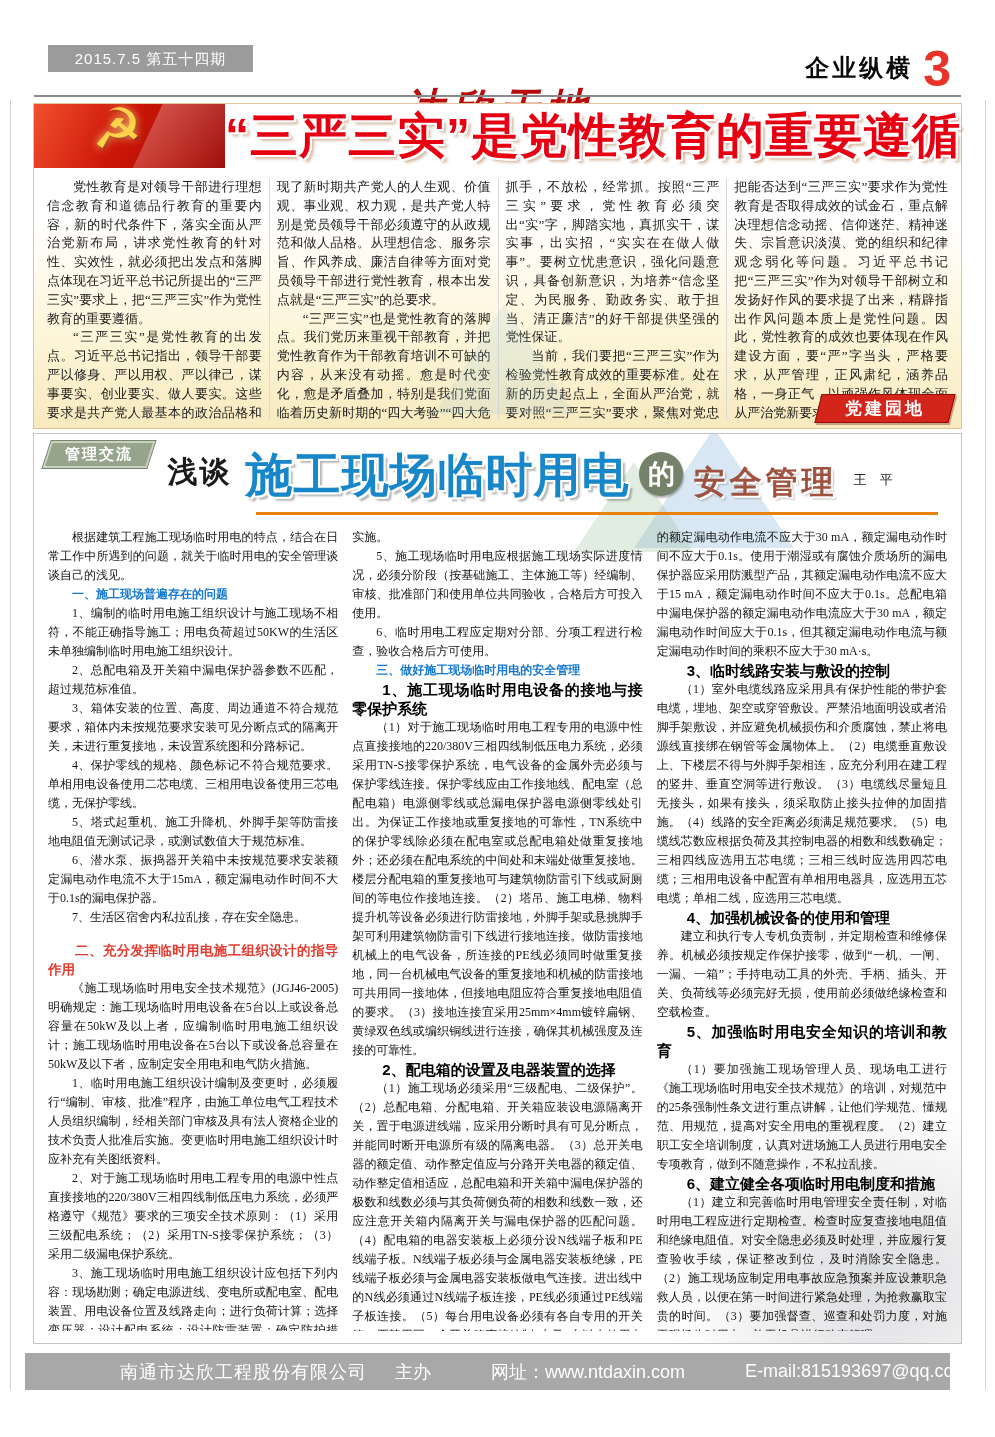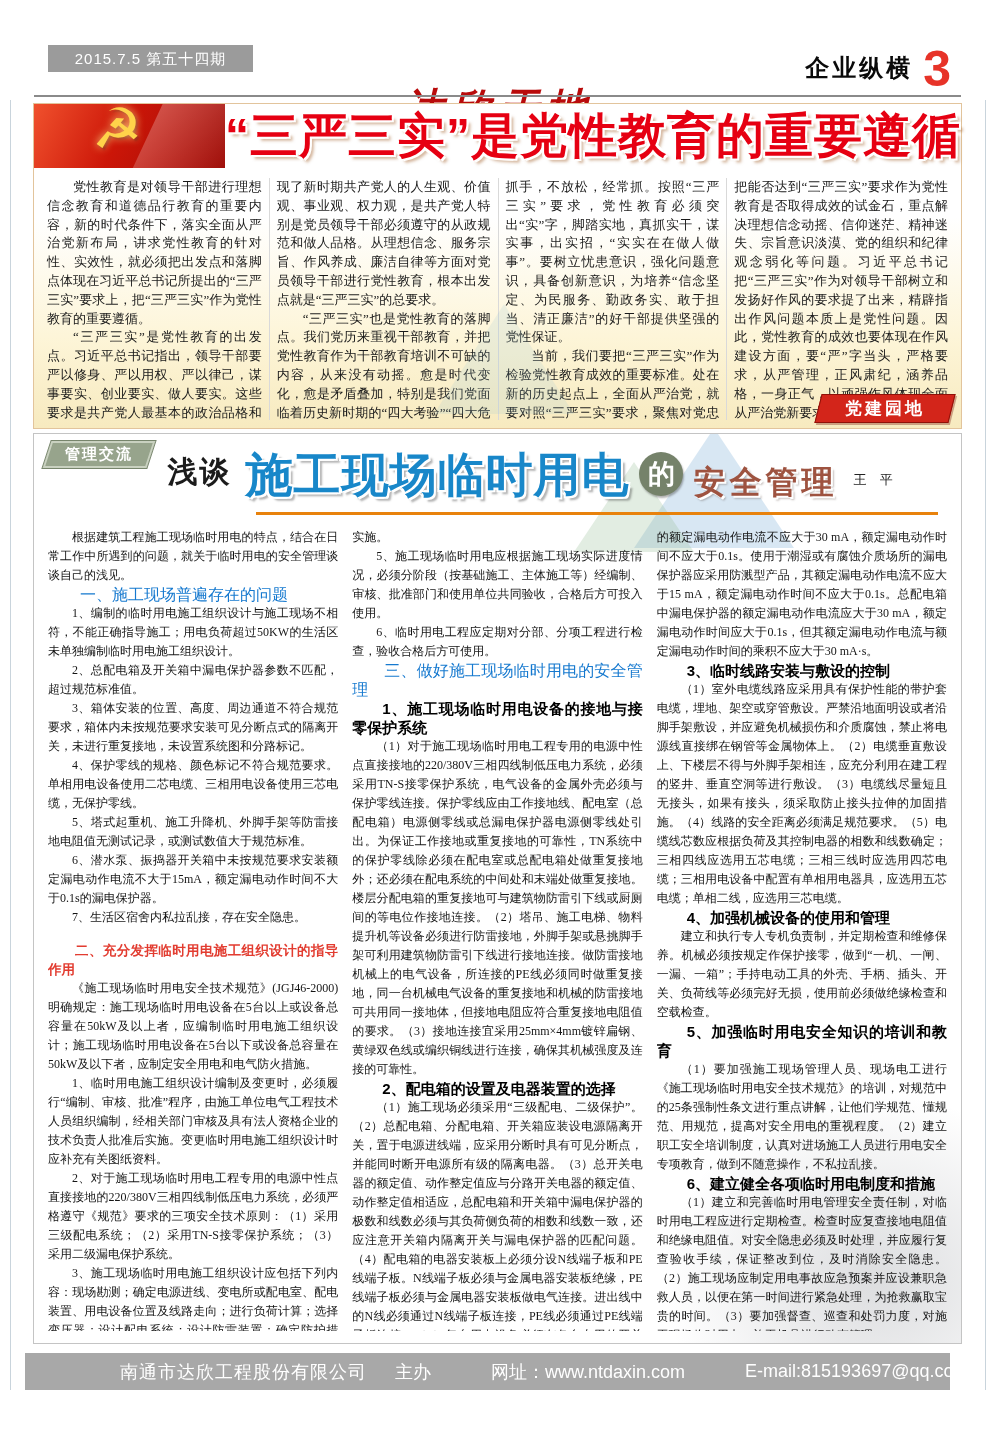--- a/index.html
+++ b/index.html
@@ -67,21 +67,21 @@
           text-shadow:2px 2px 0 #fff,3px 3px 2px rgba(60,40,30,.3);}
   .t-author{font-size:13px;color:#222;margin:0 0 10px 16px;letter-spacing:5px;}
   .title-rule{position:absolute;left:222px;width:682px;top:78px;height:3px;background:#e8820c;z-index:2;}
   .a2-cols{position:absolute;left:0;right:0;top:86px;bottom:4px;display:flex;gap:14px;
            padding:8px 14px;box-sizing:border-box;z-index:2;}
   .a2col{flex:1;font-size:12px;line-height:19px;text-align:justify;color:#151515;overflow:hidden;}
 
   
   .blk{margin:0;text-indent:2em;}
   .blk.pc{text-indent:0;}
-  .blk.hb{color:#1679cf;font-weight:normal;font-family:"Liberation Sans",sans-serif;font-size:16px;}
+  .blk.hb{color:#1679cf;font-weight:bold;font-family:"Liberation Sans",sans-serif;font-size:12px;}
   .blk.hr{color:#e23c30;font-weight:bold;font-family:"Liberation Sans",sans-serif;font-size:13.5px;margin-top:14px;}
   .blk.hk{color:#000;font-weight:bold;font-family:"Liberation Sans",sans-serif;font-size:15px;}
   .a1col .blk{text-indent:2em;}
   .a1col .blk.pc{text-indent:0;}
 
   
   .wm{position:absolute;z-index:1;}
   .wm-tri-blue{left:600px;top:-6px;width:0;height:0;border-left:80px solid transparent;
        border-right:80px solid transparent;border-bottom:120px solid rgba(125,175,215,.30);}
   .wm-tri-green{left:540px;top:28px;width:0;height:0;border-left:60px solid transparent;
@@ -168,21 +168,21 @@
           <div class="blk p">根据建筑工程施工现场临时用电的特点，结合在日常工作中所遇到的问题，就关于临时用电的安全管理谈谈自己的浅见。</div>
           <div class="blk hb">一、施工现场普遍存在的问题</div>
           <div class="blk p">1、编制的临时用电施工组织设计与施工现场不相符，不能正确指导施工；用电负荷超过50KW的生活区未单独编制临时用电施工组织设计。</div>
           <div class="blk p">2、总配电箱及开关箱中漏电保护器参数不匹配，超过规范标准值。</div>
           <div class="blk p">3、箱体安装的位置、高度、周边通道不符合规范要求，箱体内未按规范要求安装可见分断点式的隔离开关，未进行重复接地，未设置系统图和分路标记。</div>
           <div class="blk p">4、保护零线的规格、颜色标记不符合规范要求。单相用电设备使用二芯电缆、三相用电设备使用三芯电缆，无保护零线。</div>
           <div class="blk p">5、塔式起重机、施工升降机、外脚手架等防雷接地电阻值无测试记录，或测试数值大于规范标准。</div>
           <div class="blk p">6、潜水泵、振捣器开关箱中未按规范要求安装额定漏电动作电流不大于15mA，额定漏电动作时间不大于0.1s的漏电保护器。</div>
           <div class="blk p">7、生活区宿舍内私拉乱接，存在安全隐患。</div>
           <div class="blk hr">二、充分发挥临时用电施工组织设计的指导作用</div>
-          <div class="blk p">《施工现场临时用电安全技术规范》(JGJ46-2000)明确规定：施工现场临时用电设备在5台以上或设备总容量在50kW及以上者，应编制临时用电施工组织设计；施工现场临时用电设备在5台以下或设备总容量在50kW及以下者，应制定安全用电和电气防火措施。</div>
+          <div class="blk p">《施工现场临时用电安全技术规范》(JGJ46-2005)明确规定：施工现场临时用电设备在5台以上或设备总容量在50kW及以上者，应编制临时用电施工组织设计；施工现场临时用电设备在5台以下或设备总容量在50kW及以下者，应制定安全用电和电气防火措施。</div>
           <div class="blk p">1、临时用电施工组织设计编制及变更时，必须履行“编制、审核、批准”程序，由施工单位电气工程技术人员组织编制，经相关部门审核及具有法人资格企业的技术负责人批准后实施。变更临时用电施工组织设计时应补充有关图纸资料。</div>
           <div class="blk p">2、对于施工现场临时用电工程专用的电源中性点直接接地的220/380V三相四线制低压电力系统，必须严格遵守《规范》要求的三项安全技术原则：（1）采用三级配电系统；（2）采用TN-S接零保护系统；（3）采用二级漏电保护系统。</div>
           <div class="blk p">3、施工现场临时用电施工组织设计应包括下列内容：现场勘测；确定电源进线、变电所或配电室、配电装置、用电设备位置及线路走向；进行负荷计算；选择变压器；设计配电系统；设计防雷装置；确定防护措施；制定安全用电措施和电气防火措施。</div>
         </div>
       <div class="a2col">
           <div class="blk pc">实施。</div>
           <div class="blk p">5、施工现场临时用电应根据施工现场实际进度情况，必须分阶段（按基础施工、主体施工等）经编制、审核、批准部门和使用单位共同验收，合格后方可投入使用。</div>
           <div class="blk p">6、临时用电工程应定期对分部、分项工程进行检查，验收合格后方可使用。</div>
           <div class="blk hb">三、做好施工现场临时用电的安全管理</div>
           <div class="blk hk">1、施工现场临时用电设备的接地与接零保护系统</div>

